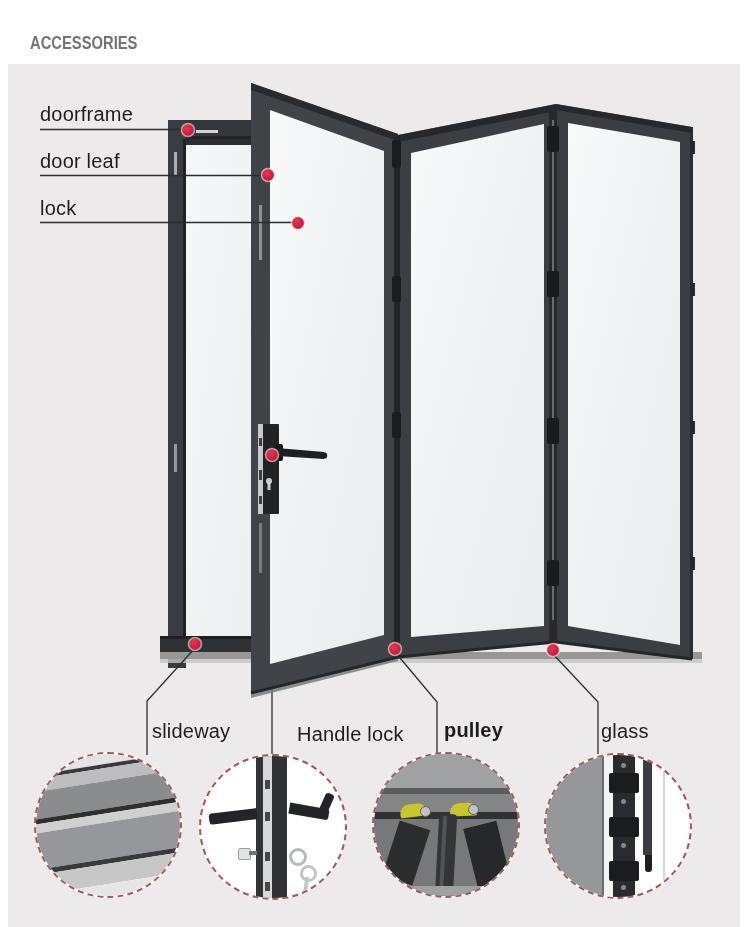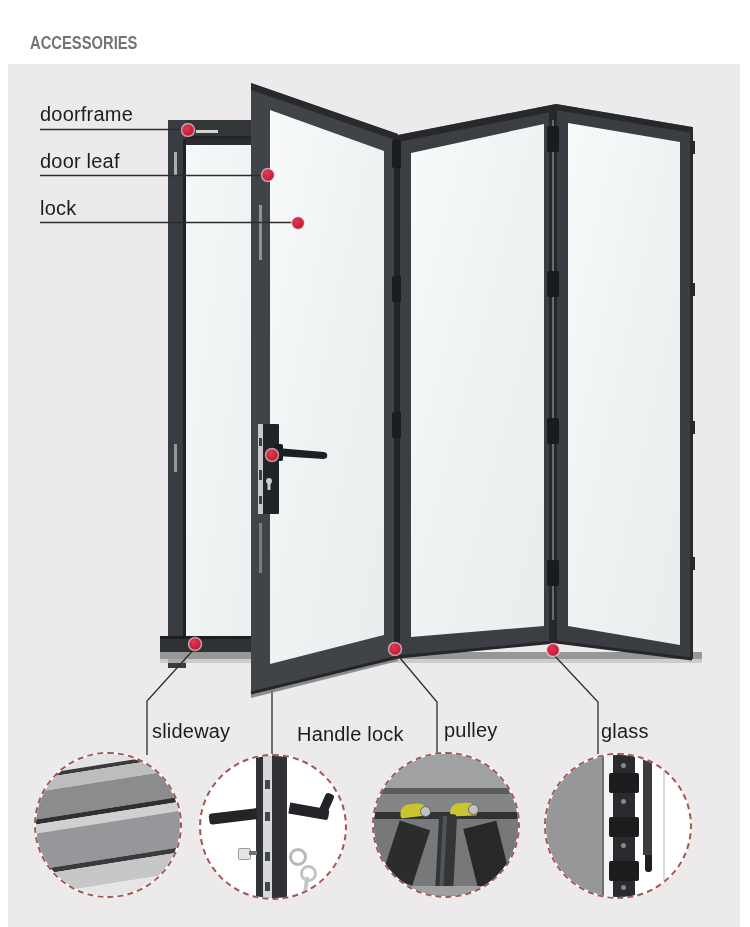--- a/index.html
+++ b/index.html
@@ -21,21 +21,21 @@
   .door-svg{position:absolute; left:0; top:0;}
   .lbl{
     position:absolute; font-size:20px; color:#1d1d1d; white-space:nowrap;
     letter-spacing:0.2px;
   }
   #lbl-doorframe{left:40px; top:103px;}
   #lbl-doorleaf {left:40px; top:150px;}
   #lbl-glass    {left:40px; top:197px;}
   #lbl-slideway {left:152px; top:720px;}
   #lbl-handlelock{left:297px; top:723px;}
-  #lbl-pulley   {left:444px; top:719px;}
+  #lbl-pulley   {left:444px; top:719px;font-weight:bold;}
   #lbl-hinge    {left:601px; top:720px;}
 
   .detail{
     position:absolute; width:148px; height:146px; box-sizing:border-box;
     border:2px dashed #a35752; border-radius:50%;
     background:#ffffff; overflow:hidden;
   }
   #detail-slideway{left:34px;  top:752px;}
   #detail-handlelock{left:199px; top:754px;}
   #detail-pulley{left:372px; top:752px;}

